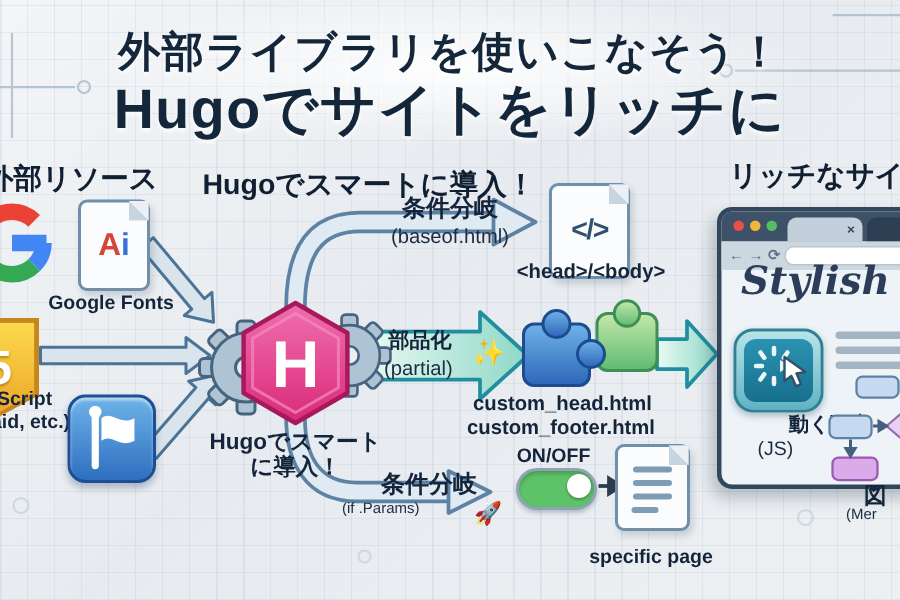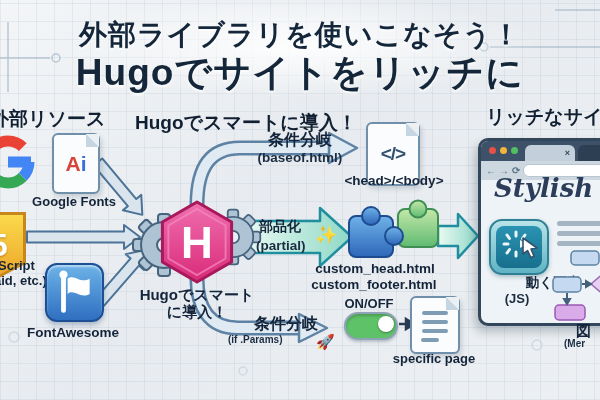--- a/index.html
+++ b/index.html
@@ -12,21 +12,21 @@
   .abs{position:absolute;}
   .ctr{text-align:center;}
   .glow{left:60px;top:-6px;width:480px;height:104px;
     background:radial-gradient(closest-side,rgba(255,255,255,.95),rgba(255,255,255,0));}
   .title1{left:0;top:16px;width:100%;font-size:28px;font-weight:800;letter-spacing:1px;
     color:#14263a;text-shadow:0 2px 3px rgba(255,255,255,.9);}
   .title2{left:0;top:48px;width:100%;font-size:37px;font-weight:800;letter-spacing:1px;
     color:#14263a;text-shadow:0 2px 3px rgba(255,255,255,.9);}
   .h-col{font-size:19px;font-weight:800;color:#101f31;white-space:nowrap;}
   .lbl{font-weight:800;color:#14243a;line-height:1.15;}
-  .sub{font-weight:700;color:#1b2c42;}
+  .sub{font-weight:400;color:#1b2c42;}
   
   .doc{background:#fafcfe;border:2.5px solid #6f8fab;border-radius:6px;
     box-shadow:2px 3px 5px rgba(40,60,80,.18);}
   .doc .fold{position:absolute;top:-1px;right:-1px;width:0;height:0;border-style:solid;
     border-width:0 13px 13px 0;border-color:#ecf0f3 #ecf0f3 #c5d6e2 transparent;}
   .doc-line{height:4px;border-radius:2px;background:#7f9cb5;margin:5px auto 0;}
   .codeglyph{display:flex;width:100%;height:100%;align-items:center;justify-content:center;
     font-weight:800;font-size:19px;letter-spacing:-1px;color:#33506e;}
   
   .ai-txt{display:flex;width:100%;height:100%;align-items:center;justify-content:center;
@@ -184,21 +184,20 @@
   <div class="abs lbl" style="left:-2px;top:259px;font-size:13px;">Script</div>
   <div class="abs lbl" style="left:-6px;top:274px;font-size:13px;">aid, etc.)</div>
 
   <div class="abs fa-tile" style="left:45px;top:263px;">
     <svg width="55" height="55" viewBox="0 0 40 40">
       <line x1="12" y1="8" x2="12" y2="33" stroke="#fff" stroke-width="3.5" stroke-linecap="round"></line>
       <circle cx="12" cy="7" r="3" fill="#fff"></circle>
       <path d="M15,10 C20,6 24,14 31,10 L31,21 C24,25 20,17 15,21 Z" fill="#fff"></path>
     </svg>
   </div>
-  <div class="abs ctr lbl" style="left:8px;top:325px;width:130px;font-size:13.5px;">FontAwesome</div>
 
   <div class="abs h-col" style="left:135px;top:110px;">Hugoでスマートに導入！</div>
 
   <svg class="abs" style="left:131px;top:188px;" width="132" height="108">
     <defs>
       <linearGradient id="gPinkHex" x1="0" y1="0" x2="0" y2="1">
         <stop offset="0" stop-color="#f06faf"></stop>
           <stop offset="1" stop-color="#d92a78"></stop>
       </linearGradient>
     </defs>
@@ -254,21 +253,21 @@
   </div>
   <div class="abs doc" style="left:410px;top:296px;width:46px;height:54px;">
     <div class="fold"></div>
     <div style="padding-top:8px;">
       <div class="doc-line" style="width:26px;"></div>
       <div class="doc-line" style="width:26px;"></div>
       <div class="doc-line" style="width:26px;"></div>
       <div class="doc-line" style="width:18px;margin-left:9px;"></div>
     </div>
   </div>
-  <div class="abs ctr lbl" style="left:382px;top:352px;width:104px;font-size:13px;">specific page</div>
+  <div class="abs ctr lbl" style="left:382px;top:364px;width:104px;font-size:13px;">specific page</div>
 
   <div class="abs h-col" style="left:486px;top:104px;">リッチなサイト</div>
 
   <div class="abs browser">
     <div class="br-titlebar">
       <div class="dot" style="left:8px;background:#e8514a;"></div>
       <div class="dot" style="left:19px;background:#f2b53c;"></div>
       <div class="dot" style="left:30px;background:#53bf62;"></div>
       <div class="tab1"><span>×</span></div>
       <div class="tab2"></div>

